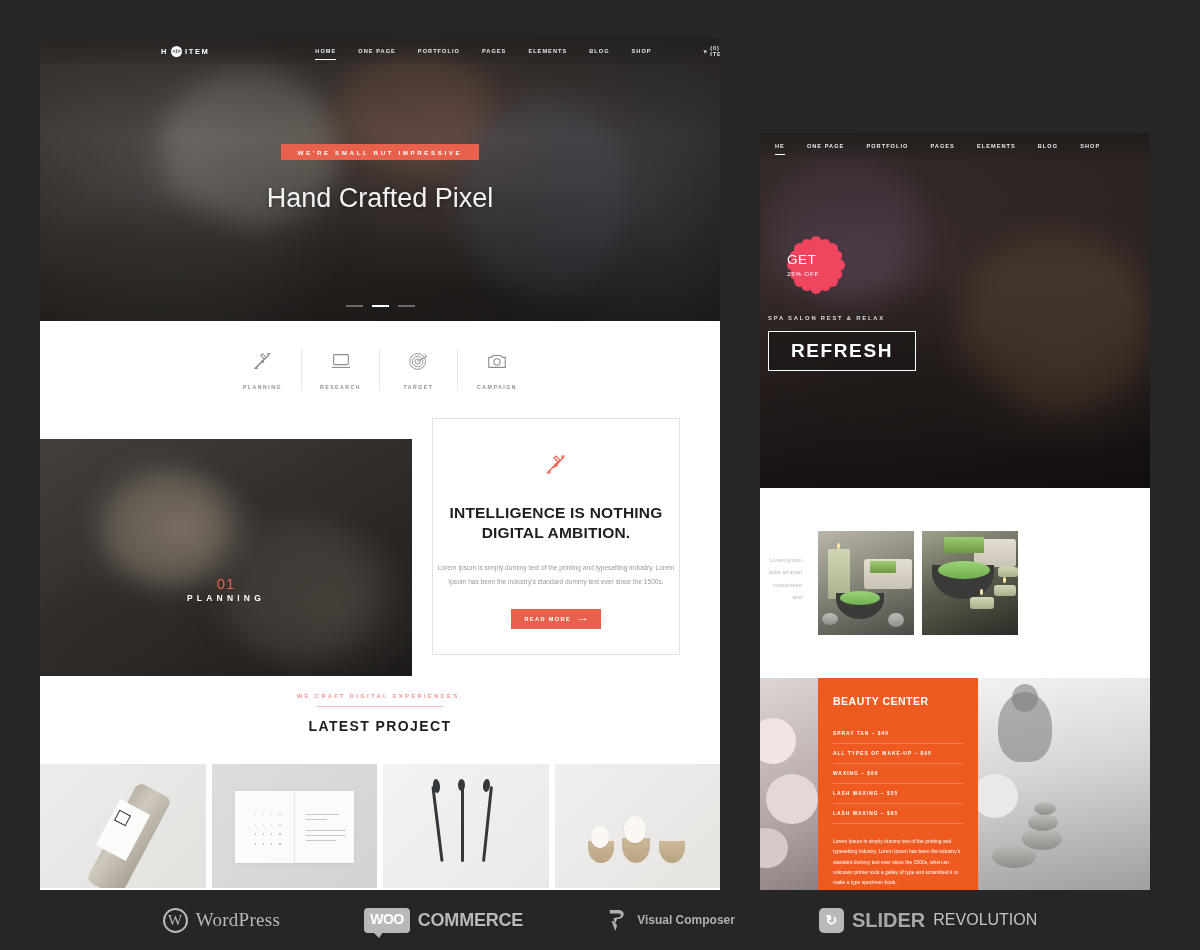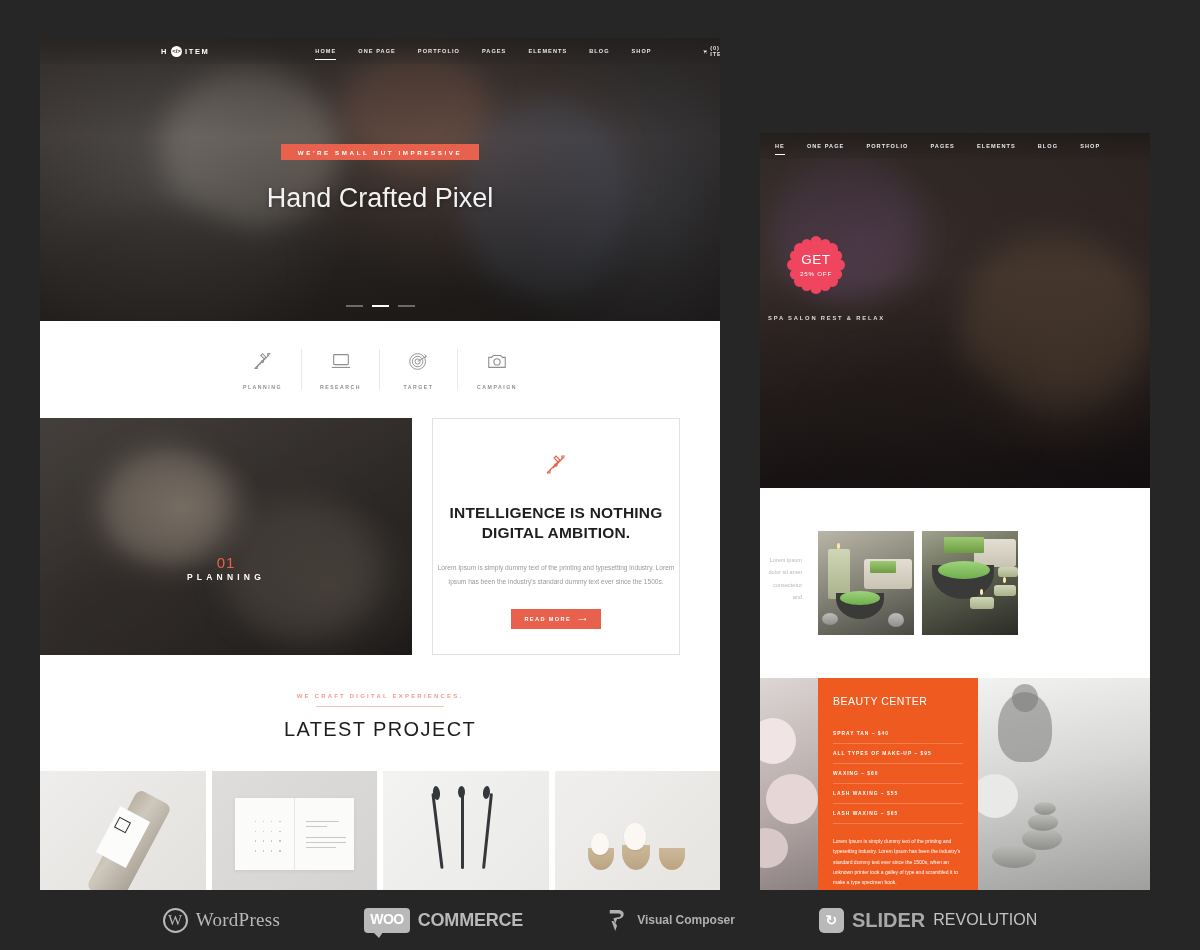--- a/index.html
+++ b/index.html
@@ -98,20 +98,21 @@
 
   
   .twocol{ display:flex; gap:20px; padding:0 40px 0 0; height:237px; }
   .left-img{
     position:relative; width:412px; height:237px; margin-left:0;
     background:
       radial-gradient(ellipse 120px 90px at 38% 38%, rgba(180,165,150,.50), rgba(0,0,0,0) 70%),
       radial-gradient(ellipse 150px 120px at 78% 70%, rgba(120,110,100,.35), rgba(0,0,0,0) 70%),
       linear-gradient(150deg,#55504b 0%, #403b37 40%, #2c2926 75%, #1e1c1a 100%);
     overflow:hidden;
+    margin-top:21px;
   }
   .left-img::after{ content:""; position:absolute; inset:0; background:rgba(25,22,20,.28); }
   .limg-cap{
     position:absolute; left:0; right:0; top:136px; text-align:center; z-index:3;
   }
   .limg-num{ color:#e8614d; font-size:15px; font-weight:400; letter-spacing:1px;}
   .limg-lbl{ color:#fff; font-size:8.5px; letter-spacing:4.2px; font-weight:700; margin-top:1px;}
 
   .right-card{
     flex:1; border:1px solid #e2e2e2; background:#fff;
@@ -130,21 +131,21 @@
   .rc-btn{
     margin-top:20px; background:#e8614d; color:#fff; border:none;
     font-size:5.6px; letter-spacing:1.4px; font-weight:700;
     padding:7px 13px; display:flex; align-items:center; gap:7px; cursor:pointer;
   }
 
   
   .latest{ padding-top:38px; text-align:center; }
   .lp-sub{ color:#f09a92; font-size:6px; letter-spacing:2.2px; font-weight:700; }
   .lp-rule{ width:128px; height:1px; background:#f3c3bd; margin:7px auto 0; }
-  .lp-h2{ margin-top:11px; color:#1e1e1e; font-size:20px; font-weight:400; letter-spacing:1.4px; }
+  .lp-h2{ margin-top:11px; color:#1e1e1e; font-size:14px; font-weight:700; letter-spacing:1.4px; }
 
   .grid{ display:flex; gap:6px; margin-top:30px; padding:0; }
   .gcell{ width:auto; flex:1; height:124px; position:relative; overflow:hidden; }
   .g1{ background:linear-gradient(135deg,#eeedeb,#e2e1de); }
   .g2{ background:linear-gradient(135deg,#dedddb,#d4d3d1); }
   .g3{ background:linear-gradient(135deg,#f3f3f2,#e9e9e8); }
   .g4{ background:linear-gradient(135deg,#f0efed,#e6e4e1); }
 
   
   .tube{ position:absolute; left:42%; top:16%; width:38px; height:112px; border-radius:7px;
@@ -190,21 +191,21 @@
   .nav2{
     position:absolute; left:0; top:0; width:100%; height:26px;
     display:flex; align-items:center; z-index:6;
     background:linear-gradient(180deg, rgba(22,19,19,.5), rgba(22,19,19,.1));
     padding-left:4px;
   }
   .nav2 .menu{ margin-left:0; }
 
   .badge-get{
     position:absolute; left:27px; top:103px; width:58px; height:58px; z-index:5;
-    color:#fff; display:flex; flex-direction:column; align-items:center; justify-content:center;
+    color:#fff; display:flex; flex-direction:column; justify-content:center;
   }
   .badge-get .gt{ font-size:13.5px; font-weight:400; letter-spacing:.5px; line-height:1; }
   .badge-get .pc{ font-size:6.2px; letter-spacing:.8px; margin-top:3px; }
 
   .hero2-txt{ position:absolute; left:8px; top:182px; z-index:5; }
   .h2-sub{ color:#ddd; font-size:5.8px; letter-spacing:1.8px; font-weight:700; }
   .h2-box{
     margin-top:10px; display:inline-block; border:1.6px solid #fff;
     padding:8px 22px; background:rgba(20,16,16,.42);
   }
@@ -225,21 +226,21 @@
   .salt{ position:absolute; background:linear-gradient(180deg,#9ed37a,#6fae4e); border-radius:50%; }
   .soap{ position:absolute; background:linear-gradient(180deg,#9dc972,#6f9b45); border-radius:1px;}
   .towel{ position:absolute; background:linear-gradient(180deg,#e3ded2,#c9c3b4); border-radius:3px;}
 
   .beauty-row{ display:flex; height:212px; }
   .flowers{ width:58px; background:linear-gradient(160deg,#ddd6d4,#b5a9a8 60%,#8b8080); position:relative; overflow:hidden;}
   .petal{ position:absolute; background:#f0e4e4; border-radius:50%; }
   .beauty{
     width:160px; background:#ef5a20; color:#fff; padding:17px 15px 0 15px;
   }
-  .b-h3{ font-size:10.5px; font-weight:400; letter-spacing:.5px; }
+  .b-h3{ font-size:10.5px; font-weight:700; letter-spacing:.5px; }
   .b-list{ margin-top:17px; list-style:none; }
   .b-list li{
     font-size:4.9px; letter-spacing:1px; font-weight:700;
     padding:7px 0 7px; border-bottom:1px solid rgba(255,255,255,.22);
   }
   .b-p{ margin-top:12px; font-size:5px; line-height:2.05; color:#fff; }
   .buddha{ flex:1; background:linear-gradient(170deg,#f2f2f0 0%,#d7d7d5 42%,#9f9f9d 100%); position:relative; overflow:hidden;}
   .bu-shape{ position:absolute; background:rgba(120,120,118,.55); border-radius:50%; }
   .stone{ position:absolute; background:linear-gradient(180deg,#bdbdb9,#8e8e8a); border-radius:50%; }
 
@@ -499,20 +500,23 @@
         </g>
       </g>
     </svg>
     <div class="badge-get">
       <span class="gt">GET</span>
       <span class="pc">25% OFF</span>
     </div>
 
     <div class="hero2-txt">
       <div class="h2-sub">SPA SALON REST &amp; RELAX</div>
+      <div class="h2-box">
+        <span>REFRESH</span>
+      </div>
     </div>
   </div>
 
   <div class="spa-white">
     <div class="spa-ghost">Lorem ipsum dolor sit amet consectetur and</div>
     <div class="spa-imgs">
       <div class="spa-img spa-a">
         <div class="towel" style="left:46px;top:28px;width:48px;height:30px;"></div>
         <div class="candle" style="left:10px;top:18px;width:22px;height:50px;"></div>
         <div class="flame" style="left:19px;top:12px;"></div>

